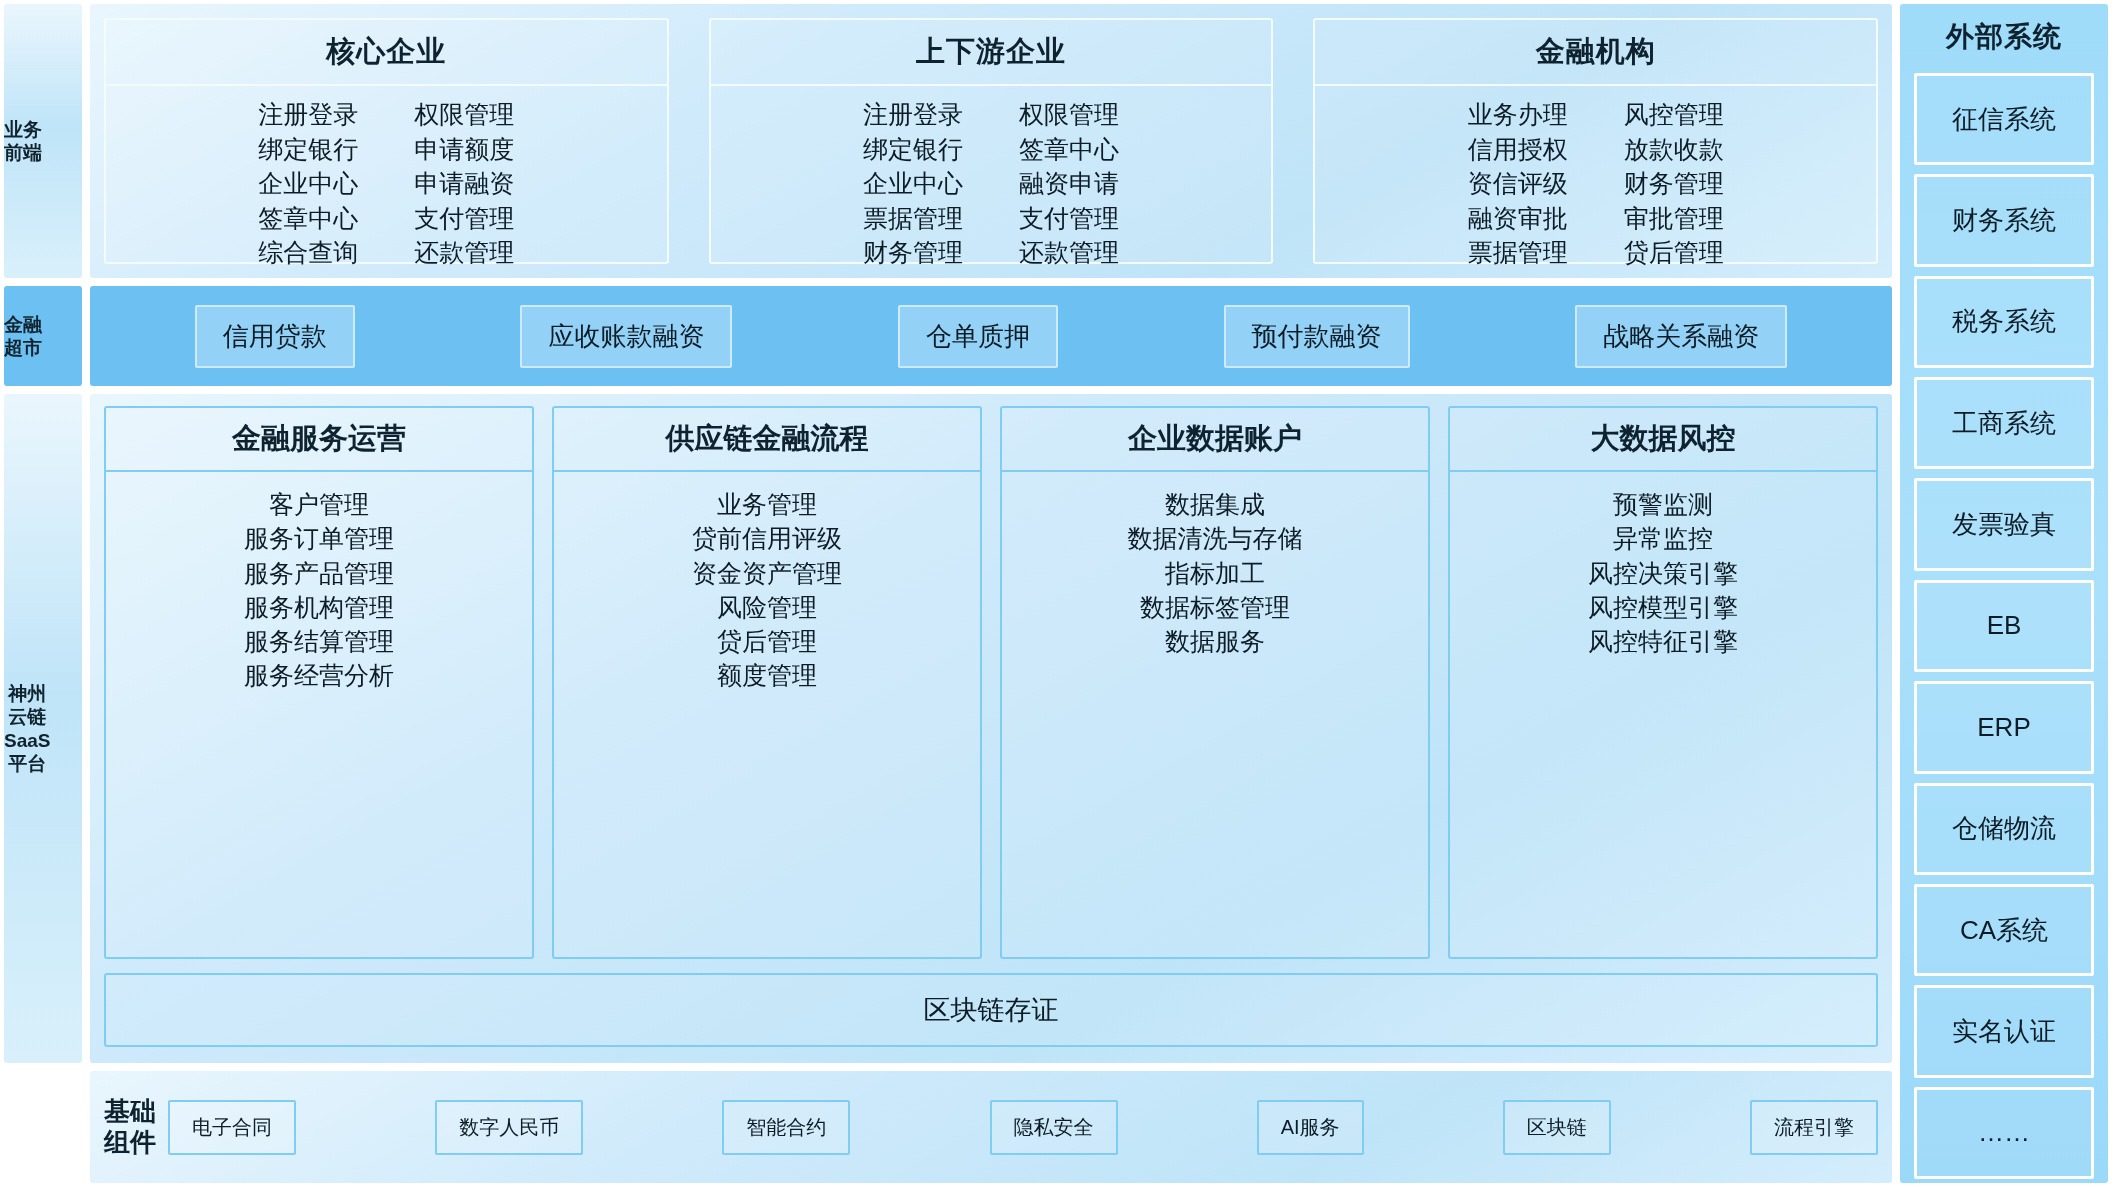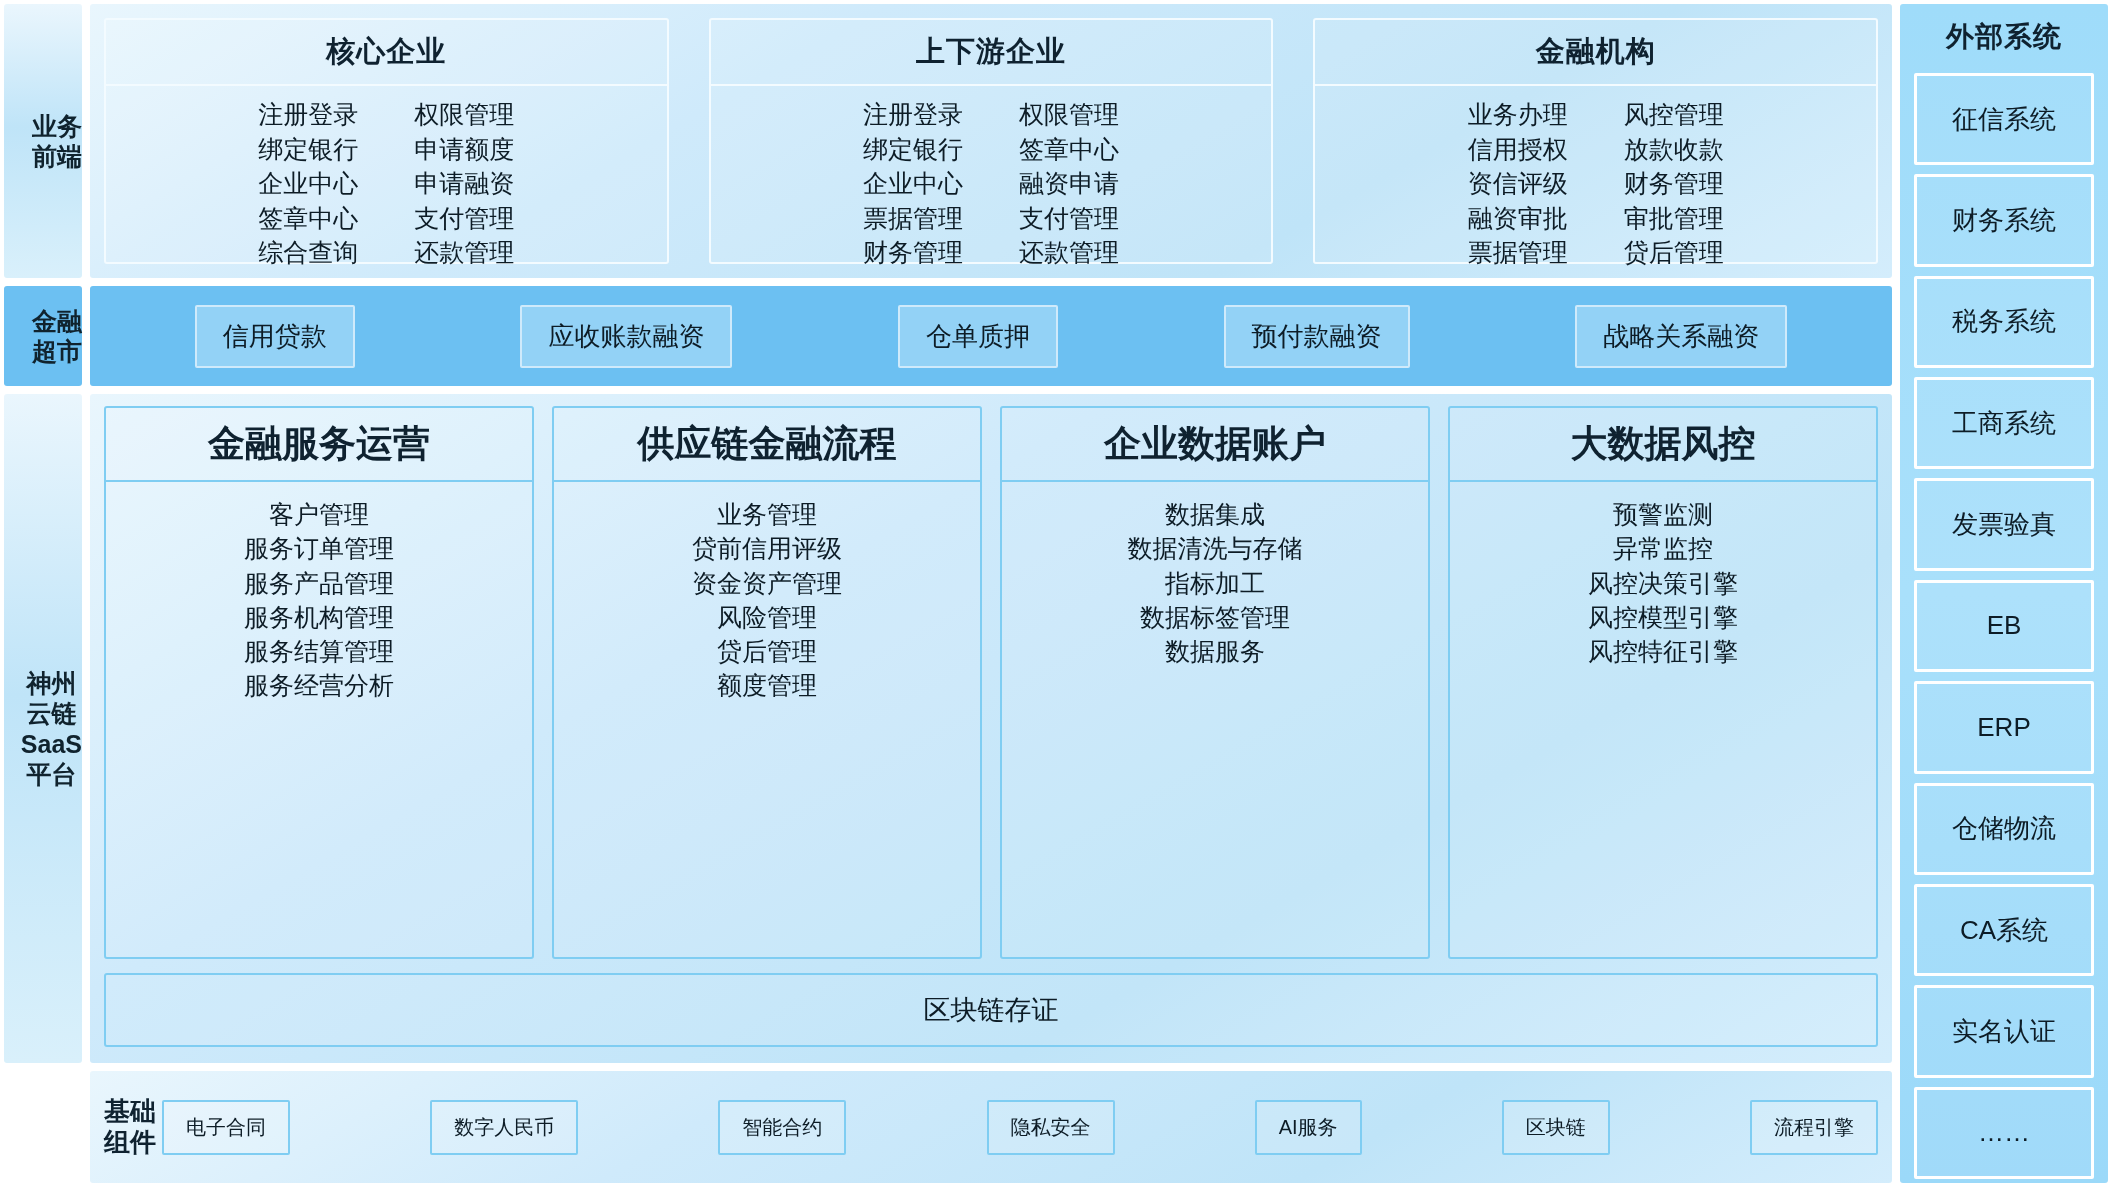--- a/index.html
+++ b/index.html
@@ -28,24 +28,24 @@
   }
 
   
   .row { display: flex; gap: 8px; min-height: 0; }
 
   .side-label {
     width: 78px;
     flex: 0 0 78px;
     display: flex;
     align-items: center;
-    justify-content: flex-end;
+    justify-content: flex-start;
     text-align: center;
     font-weight: bold;
-    font-size: 25px;
+    font-size: 19px;
     line-height: 1.22;
     color: #10232e;
     border-radius: 3px;
   }
   .side-label.light {
     background: linear-gradient(180deg,#eaf6fd 0%,#bfe4f8 45%,#d9f0fb 100%);
   }
   .side-label.strong {
     background: #6cc0f2;
   }
@@ -147,21 +147,21 @@
     display: flex;
     flex-direction: column;
     border: 2px solid #7fcdf2;
     border-radius: 3px;
     background: rgba(255,255,255,0.08);
     min-width: 0;
   }
   .saas-card .card-title {
     border-bottom: 2px solid #7fcdf2;
     text-align: center;
-    font-size: 37px;
+    font-size: 29px;
     font-weight: bold;
     color: #0f2230;
     padding: 11px 0;
   }
   .saas-card .card-body {
     flex: 1 1 auto;
     display: flex;
     flex-direction: column;
     align-items: center;
     padding: 16px 0 8px;
@@ -185,21 +185,21 @@
     background: rgba(255,255,255,0.06);
   }
 
   
   .row-base { height: 112px; }
   .base-inner {
     height: 100%;
     display: flex;
     align-items: center;
     padding: 0 14px;
-    gap: 2px;
+    gap: 8px;
   }
   .base-label {
     flex: 0 0 auto;
     font-size: 26px;
     font-weight: bold;
     line-height: 1.2;
     text-align: center;
     color: #0f2230;
     padding-right: 4px;
   }

